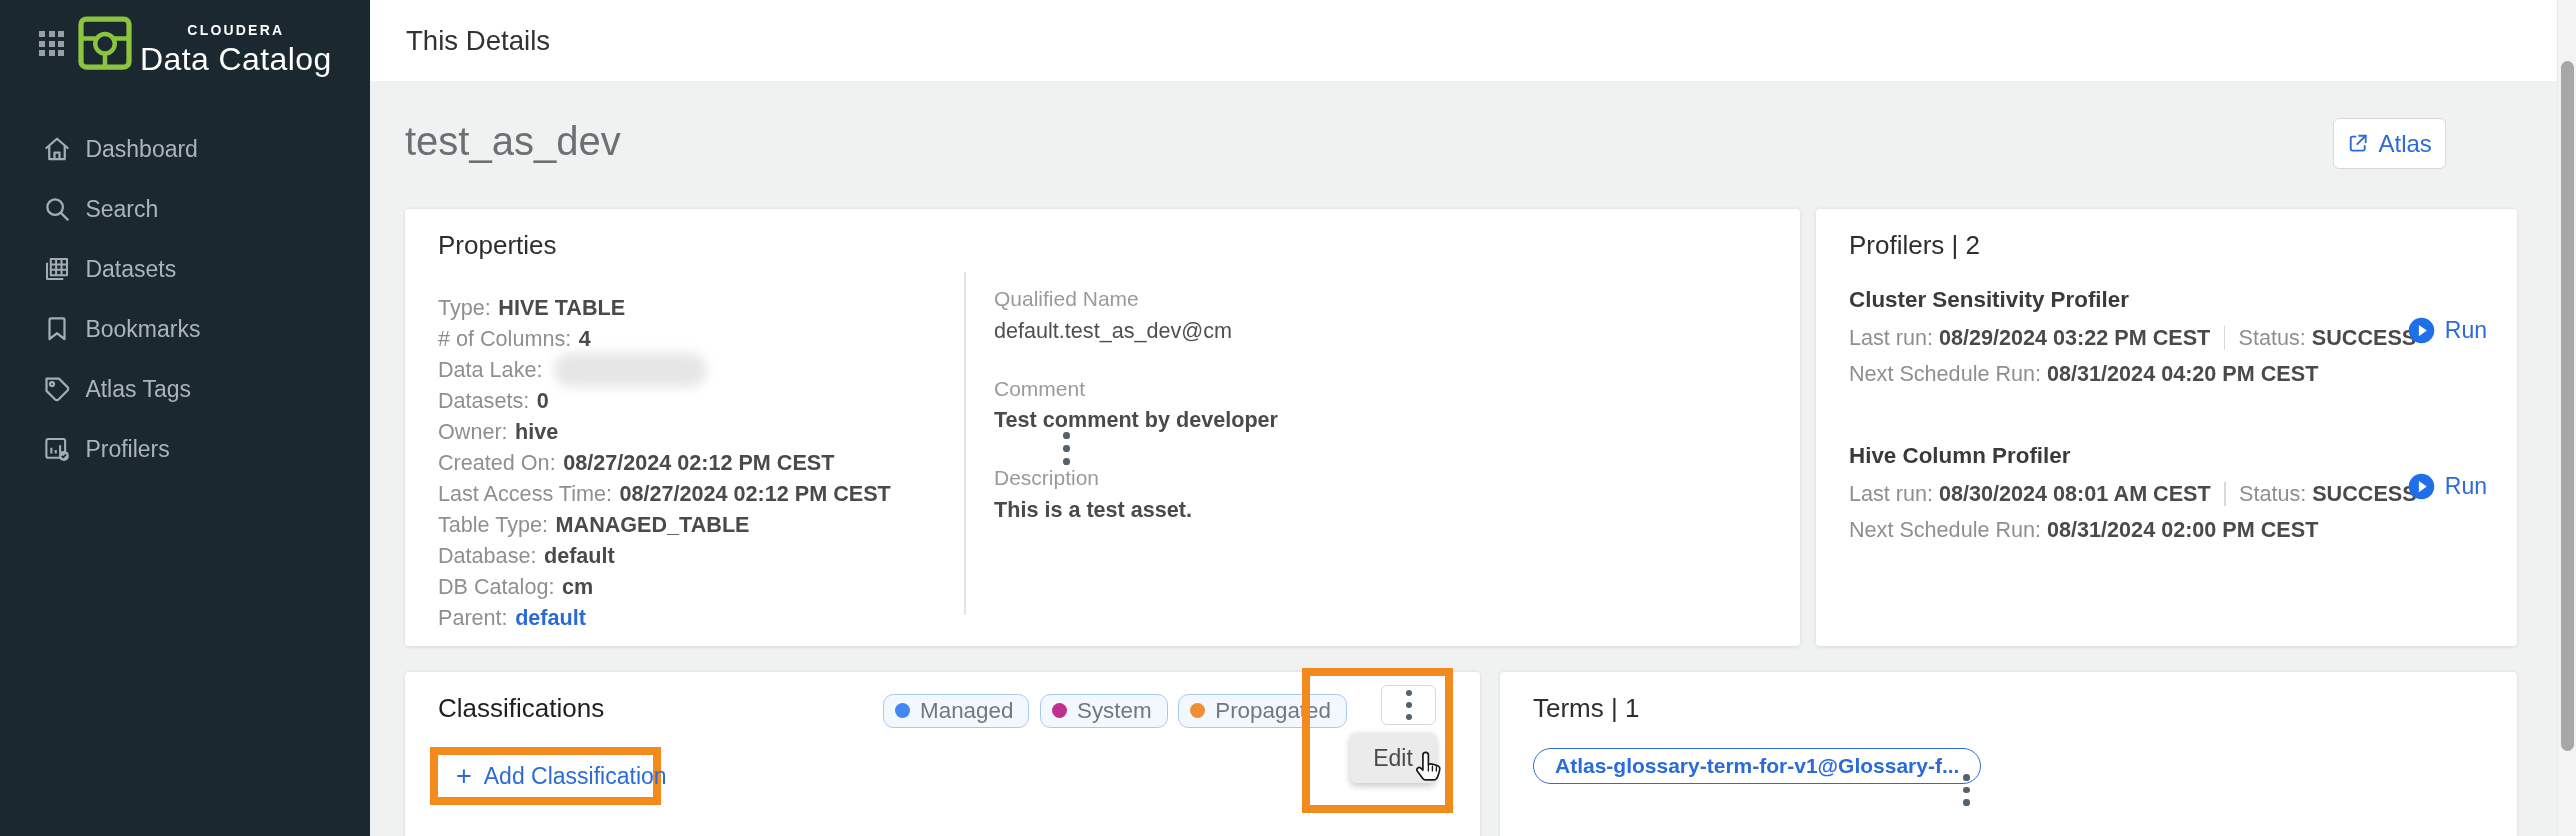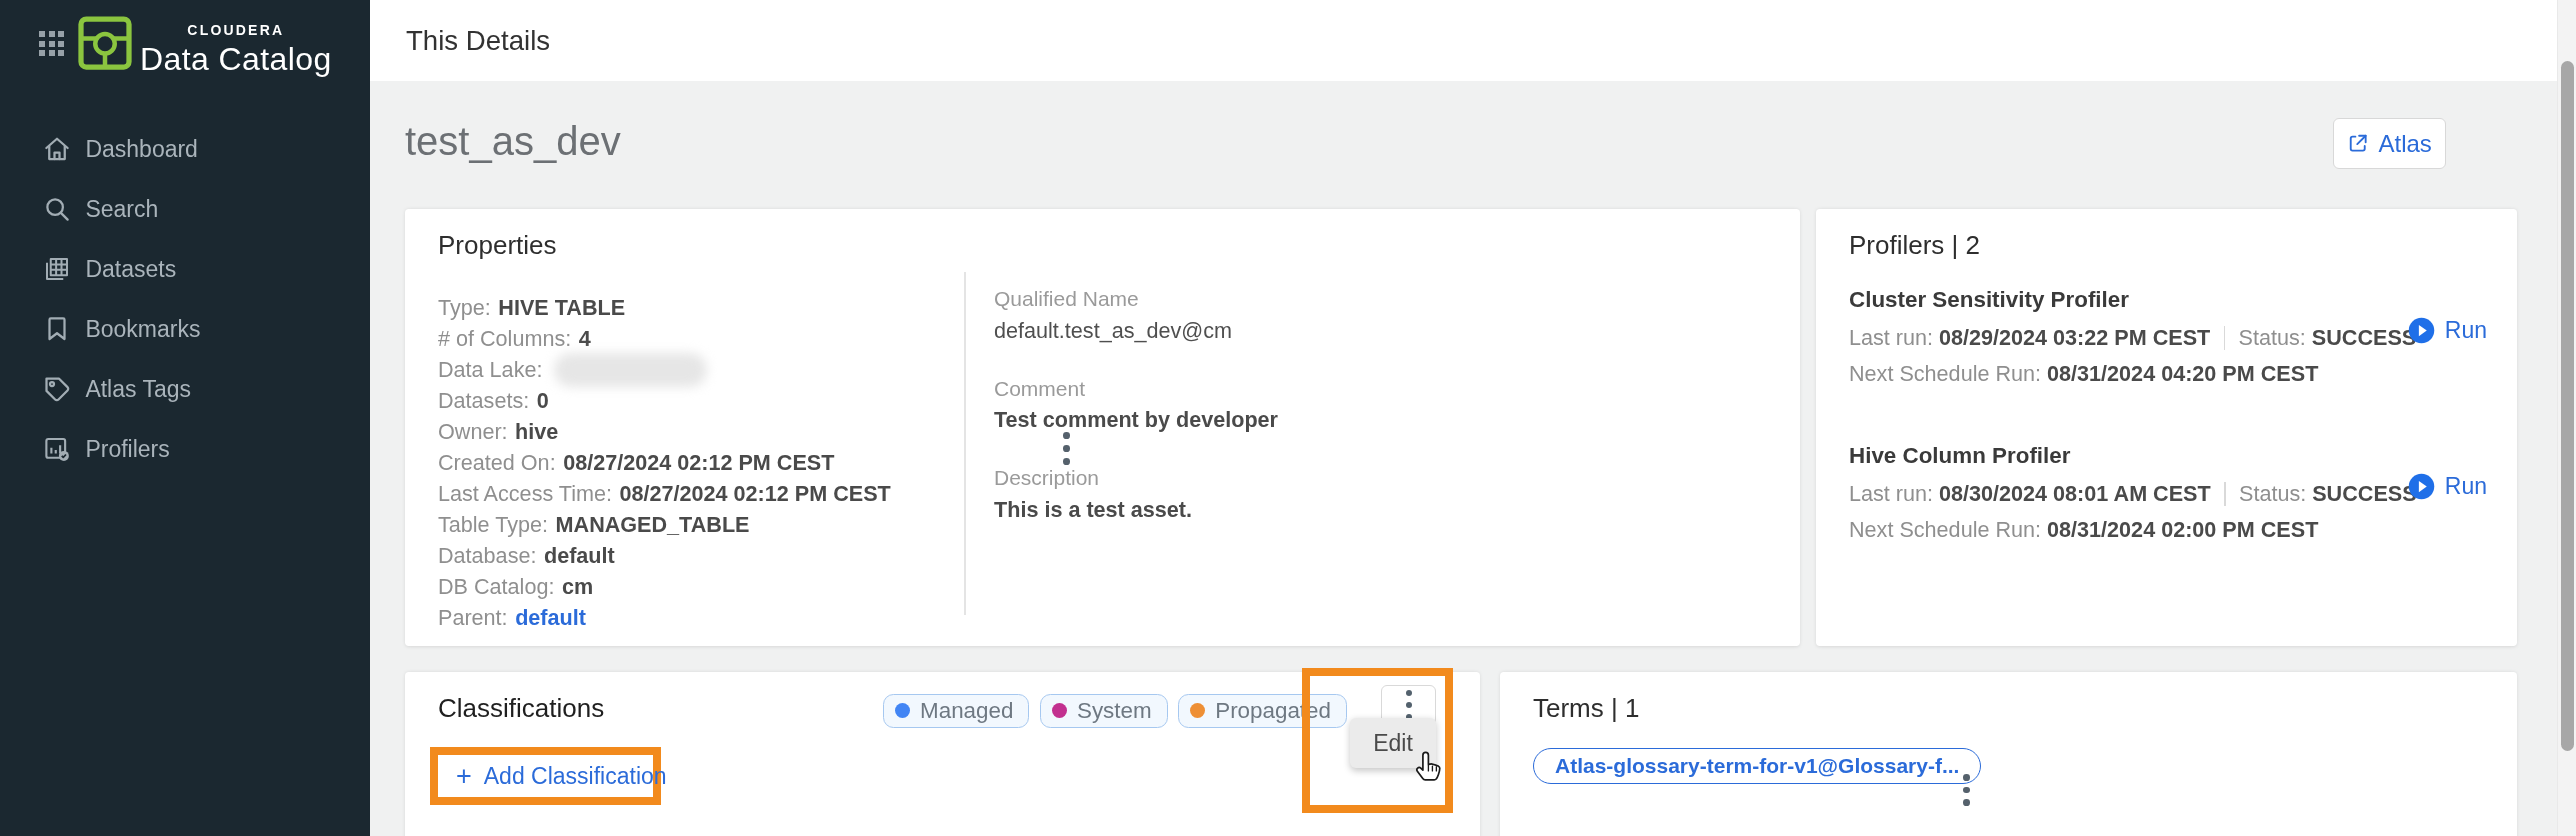--- a/index.html
+++ b/index.html
@@ -67,21 +67,21 @@
   .badges { position:absolute; top:21.6px; right:133px; display:flex; gap:10.4px; z-index:1; }
   .badge { height:34px; display:flex; align-items:center; gap:10px; padding:0 15px 0 11.2px; border:1.5px solid #a6c8f0; background:#f2f8fe; border-radius:10.4px; font-size:22.4px; color:#6e7882; cursor:pointer; white-space:nowrap; }
   .badge .dot { width:15px; height:15px; border-radius:50%; }
   .hl-box { position:absolute; border:8.2px solid #f28a1d; z-index:6; }
   .hl-kebab { left:897px; top:-3.7px; width:151px; height:145px; background:transparent; }
   .hl-add  { left:25px; top:75px; width:231px; height:58px; background:#fff; display:flex; align-items:center; }
   .add-link { display:flex; align-items:center; gap:12px; margin-left:18px; color:#2b6bd9; font-size:23px; cursor:pointer; white-space:nowrap; }
   .add-plus { font-size:27px; font-weight:400; }
   .kebab-btn { position:absolute; left:71px; top:8.2px; width:55px; height:40px; background:#fff; border:0.7px solid #d9d9d9; border-radius:6px; cursor:pointer; }
   .kebab-btn .kebab i { width:6px; height:6px; gap:5.2px; background:#53616d; }
-  .edit-menu { position:absolute; left:40px; top:42px; width:86px; height:50px; background:#ebebeb; border-radius:6px; box-shadow:0 2.2px 7.5px rgba(0,0,0,.22); display:flex; align-items:center; justify-content:center; font-size:23px; color:#4a4a4a; cursor:pointer; }
+  .edit-menu { position:absolute; left:40px; top:57px; width:86px; height:50px; background:#ebebeb; border-radius:6px; box-shadow:0 2.2px 7.5px rgba(0,0,0,.22); display:flex; align-items:center; justify-content:center; font-size:23px; color:#4a4a4a; cursor:pointer; }
   
   .term-pill { position:absolute; left:33px; top:76px; height:36px; border:1.5px solid #2b6bd9; border-radius:18px; display:flex; align-items:center; padding:0 21px; color:#2b6bd9; font-size:21px; font-weight:700; cursor:pointer; white-space:nowrap; }
   
   .scroll-track { position:absolute; right:0; top:0; width:19.4px; height:836px; background:#f3f3f3; border-left:0.7px solid #e9e9e9; z-index:10; }
   .scroll-thumb { position:absolute; left:3px; top:61px; width:13.4px; height:690px; background:#a7a7a7; border-radius:6.7px; cursor:pointer; }
   
   .cursor-hand { position:absolute; left:1412px; top:748px; width:39px; height:39px; z-index:9; pointer-events:none; }
 </style>
 </head>
 <body>

